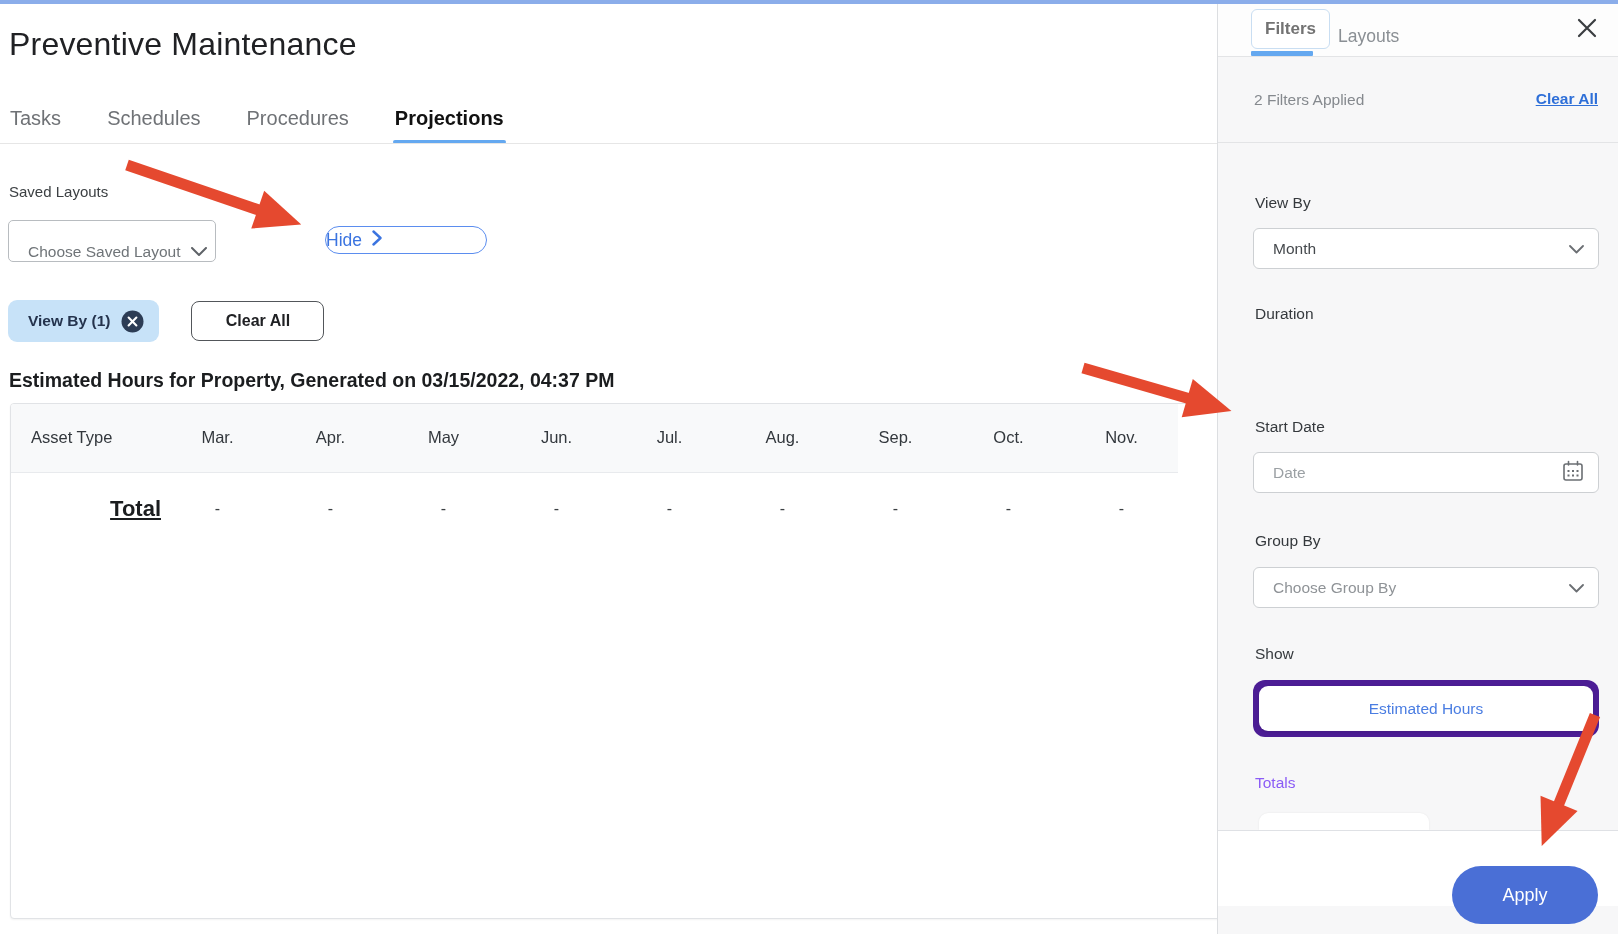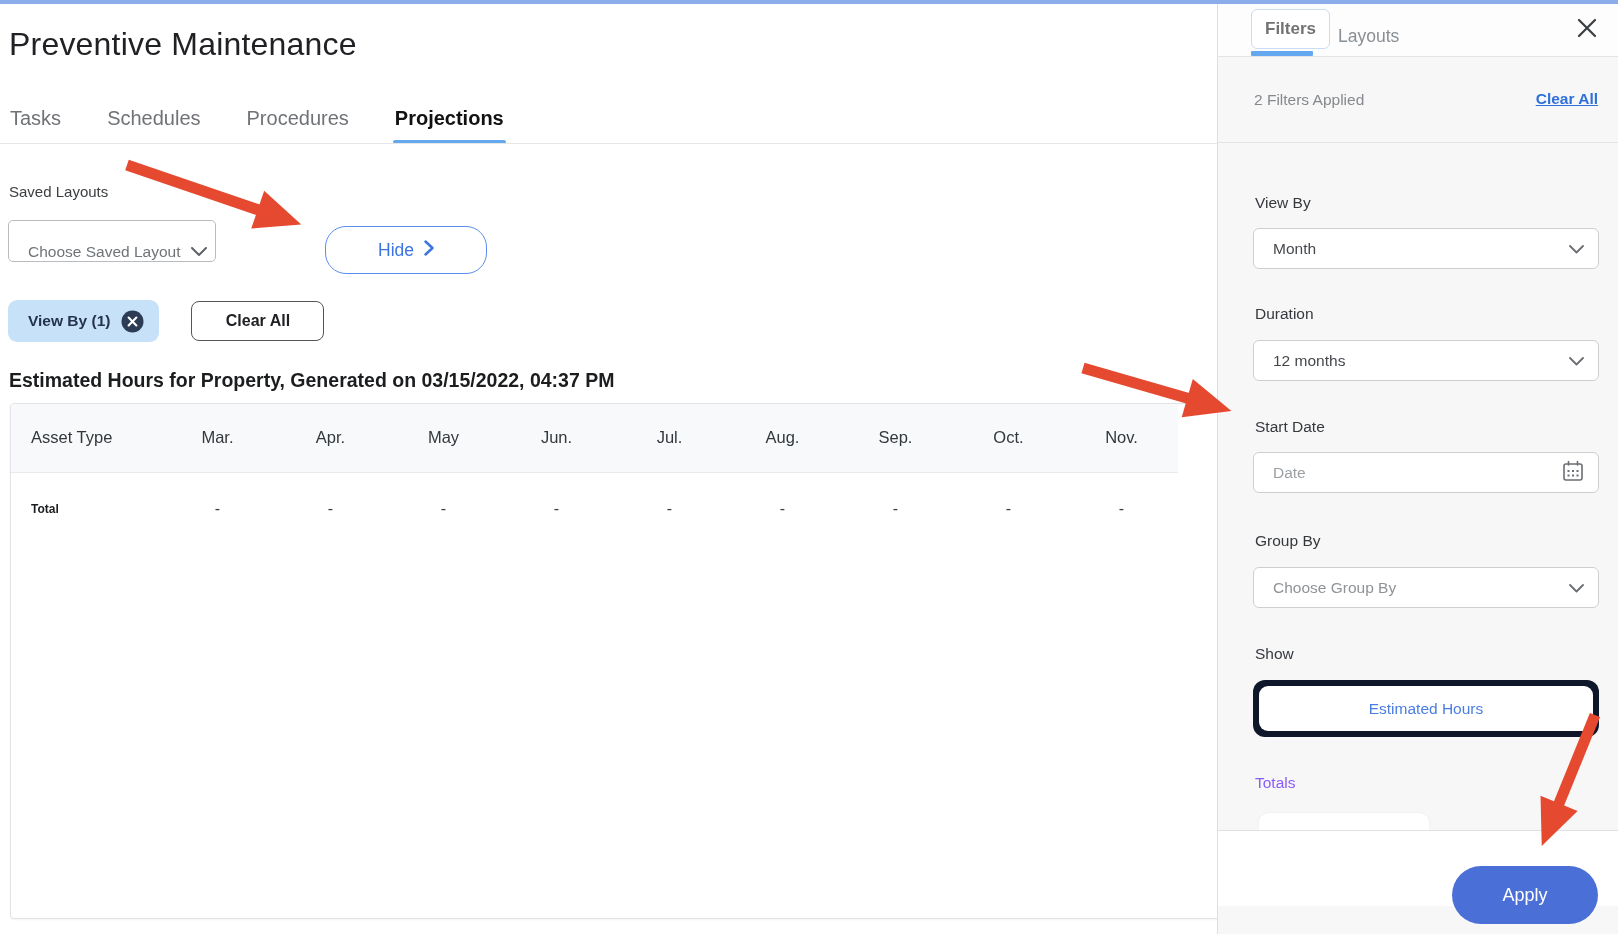--- a/index.html
+++ b/index.html
@@ -16,61 +16,61 @@
   .tabs { position:absolute; left:10px; top:103px; display:flex; gap:46px; }
   .tab { font-size:20px; color:#6f7276; cursor:pointer; padding-bottom:14px; position:relative; }
   .tab.active { color:#111; font-weight:700; }
   .tab.active::after { content:""; position:absolute; left:-2px; right:-2px; bottom:0; height:4px; background:#64a8f0; border-radius:2px; }
   .tabs-divider { position:absolute; left:0; top:139px; width:1217px; height:1px; background:#e6e6e6; }
 
   .saved-layouts-label { position:absolute; left:9px; top:179px; font-size:15px; color:#3c4043; }
   .saved-select { position:absolute; left:8px; top:216px; width:208px; height:42px; background:#fff; border:1px solid #b8bcc0; border-radius:5px; display:flex; align-items:flex-end; justify-content:space-between; padding:0 8px 0 19px; cursor:pointer; }
   .saved-select .ph { font-size:15.5px; color:#6f7478; }
 
-  .hide-btn { position:absolute; left:325px; top:222px; width:162px; height:48px; border:1.5px solid #5b8def; border-radius:21px; background:#fff; display:flex; align-items:center; justify-content:center; gap:10px; cursor:pointer; color:#3b74e0; font-size:17.5px; }
+  .hide-btn { position:absolute; left:325px; top:222px; width:162px; height:28px; border:1.5px solid #5b8def; border-radius:21px; background:#fff; display:flex; align-items:center; gap:10px; cursor:pointer; color:#3b74e0; font-size:17.5px; }
 
   .chips-row { position:absolute; left:8px; top:296px; display:flex; align-items:center; }
   .chip { height:42px; background:#c7e2f8; border-radius:9px; display:flex; align-items:center; gap:11px; padding:0 15px 0 20px; margin-right:18px; cursor:pointer; }
   .chip-label { font-size:15.5px; font-weight:600; color:#24334d; }
   .chip-x { width:23px; height:23px; display:block; }
   .clear-all-btn { margin-left:14px; height:40px; width:133px; background:#fff; border:1.5px solid #52565a; border-radius:8px; font-size:16px; font-weight:700; color:#202124; display:flex; align-items:center; justify-content:center; cursor:pointer; }
 
   .table-title { position:absolute; left:9px; top:365px; font-size:19.5px; font-weight:700; color:#1b1d1f; }
 
   .table-card { position:absolute; left:10px; top:399px; width:1585px; height:516px; background:#fff; border:1px solid #e1e3e6; border-radius:4px; box-shadow:0 1px 2px rgba(0,0,0,0.05); overflow:hidden; }
   table.proj { border-collapse:collapse; table-layout:fixed; width:1167px; }
   table.proj col.c-asset { width:150px; }
   table.proj col.c-month { width:113px; }
   table.proj thead tr { height:68px; background:#f8f9fa; }
   table.proj th { font-weight:400; font-size:16.5px; color:#33383d; text-align:center; border-bottom:1px solid #e8eaed; }
   table.proj th.asset { text-align:left; padding-left:20px; }
   table.proj tbody tr { height:74px; }
   table.proj td { font-size:16px; color:#3c4043; text-align:center; }
-  table.proj td.asset { text-align:left; padding-left:20px; font-weight:700; color:#1b1d1f; font-size:12px; }
+  table.proj td.asset { text-align:right; padding-left:20px; font-weight:700; color:#1b1d1f; font-size:22px;text-decoration:underline; }
 
   
   .panel { position:absolute; left:1217px; top:0; width:401px; height:934px; background:#f7f7f8; border-left:1px solid #dcdee1; z-index:10; }
   .panel-header { position:absolute; left:0; top:0; width:100%; height:57px; background:#fdfdfd; border-bottom:1px solid #e3e4e6; }
   .ptab-filters { position:absolute; left:33px; top:9px; height:40px; padding:0 13px; background:#fff; border:1px solid #c9def2; border-radius:6px; display:flex; align-items:center; font-size:17px; font-weight:700; color:#737373; cursor:pointer; }
   .ptab-underline { position:absolute; left:33px; top:51px; width:62px; height:5px; background:#64a8f0; border-radius:1px; }
   .ptab-layouts { position:absolute; left:120px; top:18px; font-size:17.5px; color:#8a8f94; cursor:pointer;margin-top:8px; }
   .panel-close { position:absolute; right:17px; top:14px; width:28px; height:28px; cursor:pointer; display:flex; align-items:center; justify-content:center; }
 
   .applied-row { position:absolute; left:0; top:57px; width:100%; height:86px; border-bottom:1px solid #e3e4e6; }
   .applied-text { position:absolute; left:36px; top:34px; font-size:15.5px; color:#85898e; }
   .clear-all-link { position:absolute; right:20px; top:33px; font-size:15.5px; font-weight:600; color:#2e6fd8; text-decoration:underline; cursor:pointer; }
 
   .fld-label { position:absolute; left:37px; font-size:15.5px; color:#35393d; }
   .fld-box { position:absolute; left:35px; width:346px; height:41px; background:#fff; border:1px solid #cdd0d3; border-radius:6px; display:flex; align-items:center; justify-content:space-between; padding:0 14px 0 19px; cursor:pointer; }
   .fld-box .val { font-size:15.5px; color:#44484c; }
   .fld-box .ph  { font-size:15.5px; color:#8f9397; }
   .date-input { border:none; outline:none; background:transparent; width:250px; font-size:15.5px; color:#44484c; font-family:"Liberation Sans",sans-serif; }
   .date-input::placeholder { color:#9ba0a4; }
 
-  .segmented { position:absolute; left:35px; top:680px; width:346px; height:57px; background:#0f172a; border-radius:12px; display:flex; align-items:center; padding:6px;gap:16px; }
+  .segmented { position:absolute; left:35px; top:680px; width:346px; height:57px; background:#4c1d95; border-radius:12px; display:flex; align-items:center; padding:6px;gap:16px; }
   .seg-opt { flex:1; height:45px; display:flex; align-items:center; justify-content:center; font-size:15.5px; color:#96989c; cursor:pointer; border-radius:9px; }
   .seg-opt.selected { background:#fff; color:#4a7de2; box-shadow:0 1px 3px rgba(0,0,0,0.12); }
 
   .totals-label { position:absolute; left:37px; top:774px; font-size:15.5px; color:#8b5cf6; }
   .totals-partial { position:absolute; left:41px; top:813px; width:170px; height:17px; background:#fff; border-radius:9px 9px 0 0; box-shadow:0 0 2px rgba(0,0,0,0.08); }
 
   .panel-footer { position:absolute; left:0; top:830px; width:100%; height:76px; background:#fff; border-top:1px solid #dfe1e5; }
   .apply-btn { position:absolute; right:20px; top:35px; width:146px; height:58px; background:#4a6fd6; border:none; border-radius:29px; color:#fff; font-size:18px; font-family:"Liberation Sans",sans-serif; cursor:pointer; }
 
   .arrows { position:absolute; left:0; top:0; z-index:60; pointer-events:none; }
@@ -194,28 +194,20 @@
     <div class="fld-box" style="top:228px">
       <span class="val">Month</span>
       <span>
         <svg width="15" height="9" viewBox="0 0 15 9">
             <path d="M1 1 L7.5 7.5 L14 1" fill="none" stroke="#6b6f73" stroke-width="1.8" stroke-linecap="round" stroke-linejoin="round"></path>
           </svg>
       </span>
     </div>
 
     <div class="fld-label" style="top:305px">Duration</div>
-    <div class="fld-box" style="top:340px">
-      <span class="val">12 months</span>
-      <span>
-        <svg width="15" height="9" viewBox="0 0 15 9">
-            <path d="M1 1 L7.5 7.5 L14 1" fill="none" stroke="#6b6f73" stroke-width="1.8" stroke-linecap="round" stroke-linejoin="round"></path>
-          </svg>
-      </span>
-    </div>
 
     <div class="fld-label" style="top:418px">Start Date</div>
     <div class="fld-box" style="top:452px">
       <input class="date-input" type="text" placeholder="Date" style="">
       <span>
         <svg width="22" height="22" viewBox="0 0 22 22" fill="none">
           <rect x="2" y="4" width="18" height="16" rx="2" stroke="#6b6f73" stroke-width="1.6"></rect>
           <path d="M6.5 1.5 V5 M15.5 1.5 V5" stroke="#6b6f73" stroke-width="1.6" stroke-linecap="round"></path>
           <g fill="#6b6f73">
             <rect x="5.5" y="10" width="2" height="2"></rect>

